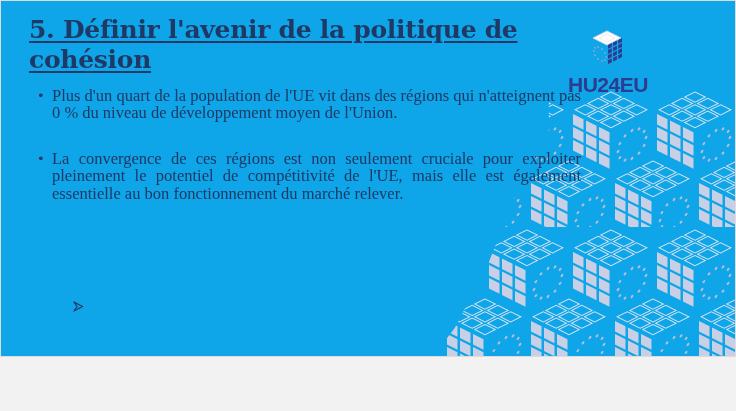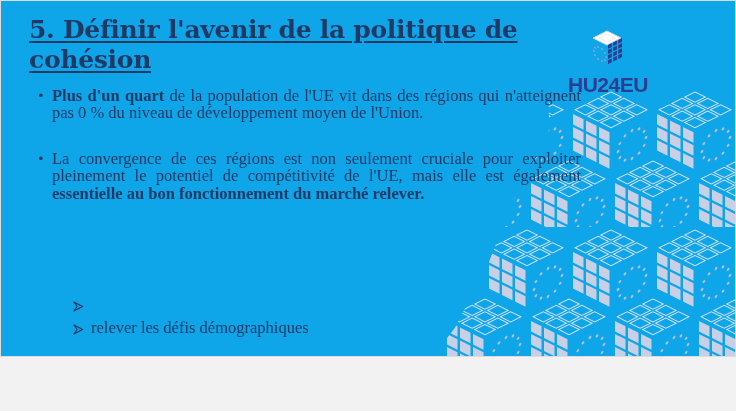--- a/index.html
+++ b/index.html
@@ -49,21 +49,21 @@
     font-weight:bold;
     font-size:21px;
     letter-spacing:-0.5px;
     color:#2d3c8e;
     margin-left:1px;
   }
   
   .block{position:absolute;z-index:2;font-size:16.5px;line-height:1.05;}
   .flexrow{display:flex;align-items:flex-start;}
   .btext{text-align:justify;flex:1;}
-  .b{font-weight:bold;}
+  .b{font-weight:normal;}
   .dot-marker{width:15px;flex:0 0 15px;font-family:"DejaVu Sans",sans-serif;font-size:13px;padding-top:2px;}
   .sq-marker{
     flex:0 0 14px;width:14px;
   }
   .sq-marker::before{
     content:"";display:block;width:9px;height:9px;
     border:1.7px solid #1f3864;margin-top:3px;
   }
   .arrow-marker{flex:0 0 18px;width:18px;padding-top:2px;}
   #bullet1{left:36px;top:86px;width:544px;}
@@ -184,23 +184,15 @@
 
 
   <div class="block" id="sub-bullets">
     <div class="flexrow sub-item">
       <span class="arrow-marker">
         <svg width="11" height="11" viewBox="0 0 12 12" xmlns="http://www.w3.org/2000/svg">
           <path d="M1,1 L10.5,6 L1,11 L4.5,6 Z" fill="none" stroke="#1f3864" stroke-width="1.3" stroke-linejoin="round"></path>
         </svg>
       </span>
     </div>
-    <div class="flexrow sub-item">
-      <span class="arrow-marker">
-        <svg width="11" height="11" viewBox="0 0 12 12" xmlns="http://www.w3.org/2000/svg">
-          <path d="M1,1 L10.5,6 L1,11 L4.5,6 Z" fill="none" stroke="#1f3864" stroke-width="1.3" stroke-linejoin="round"></path>
-        </svg>
-      </span>
-      <div class="btext">relever les défis démographiques</div>
-    </div>
   </div>
 
 </div>
 
 </body></html>

